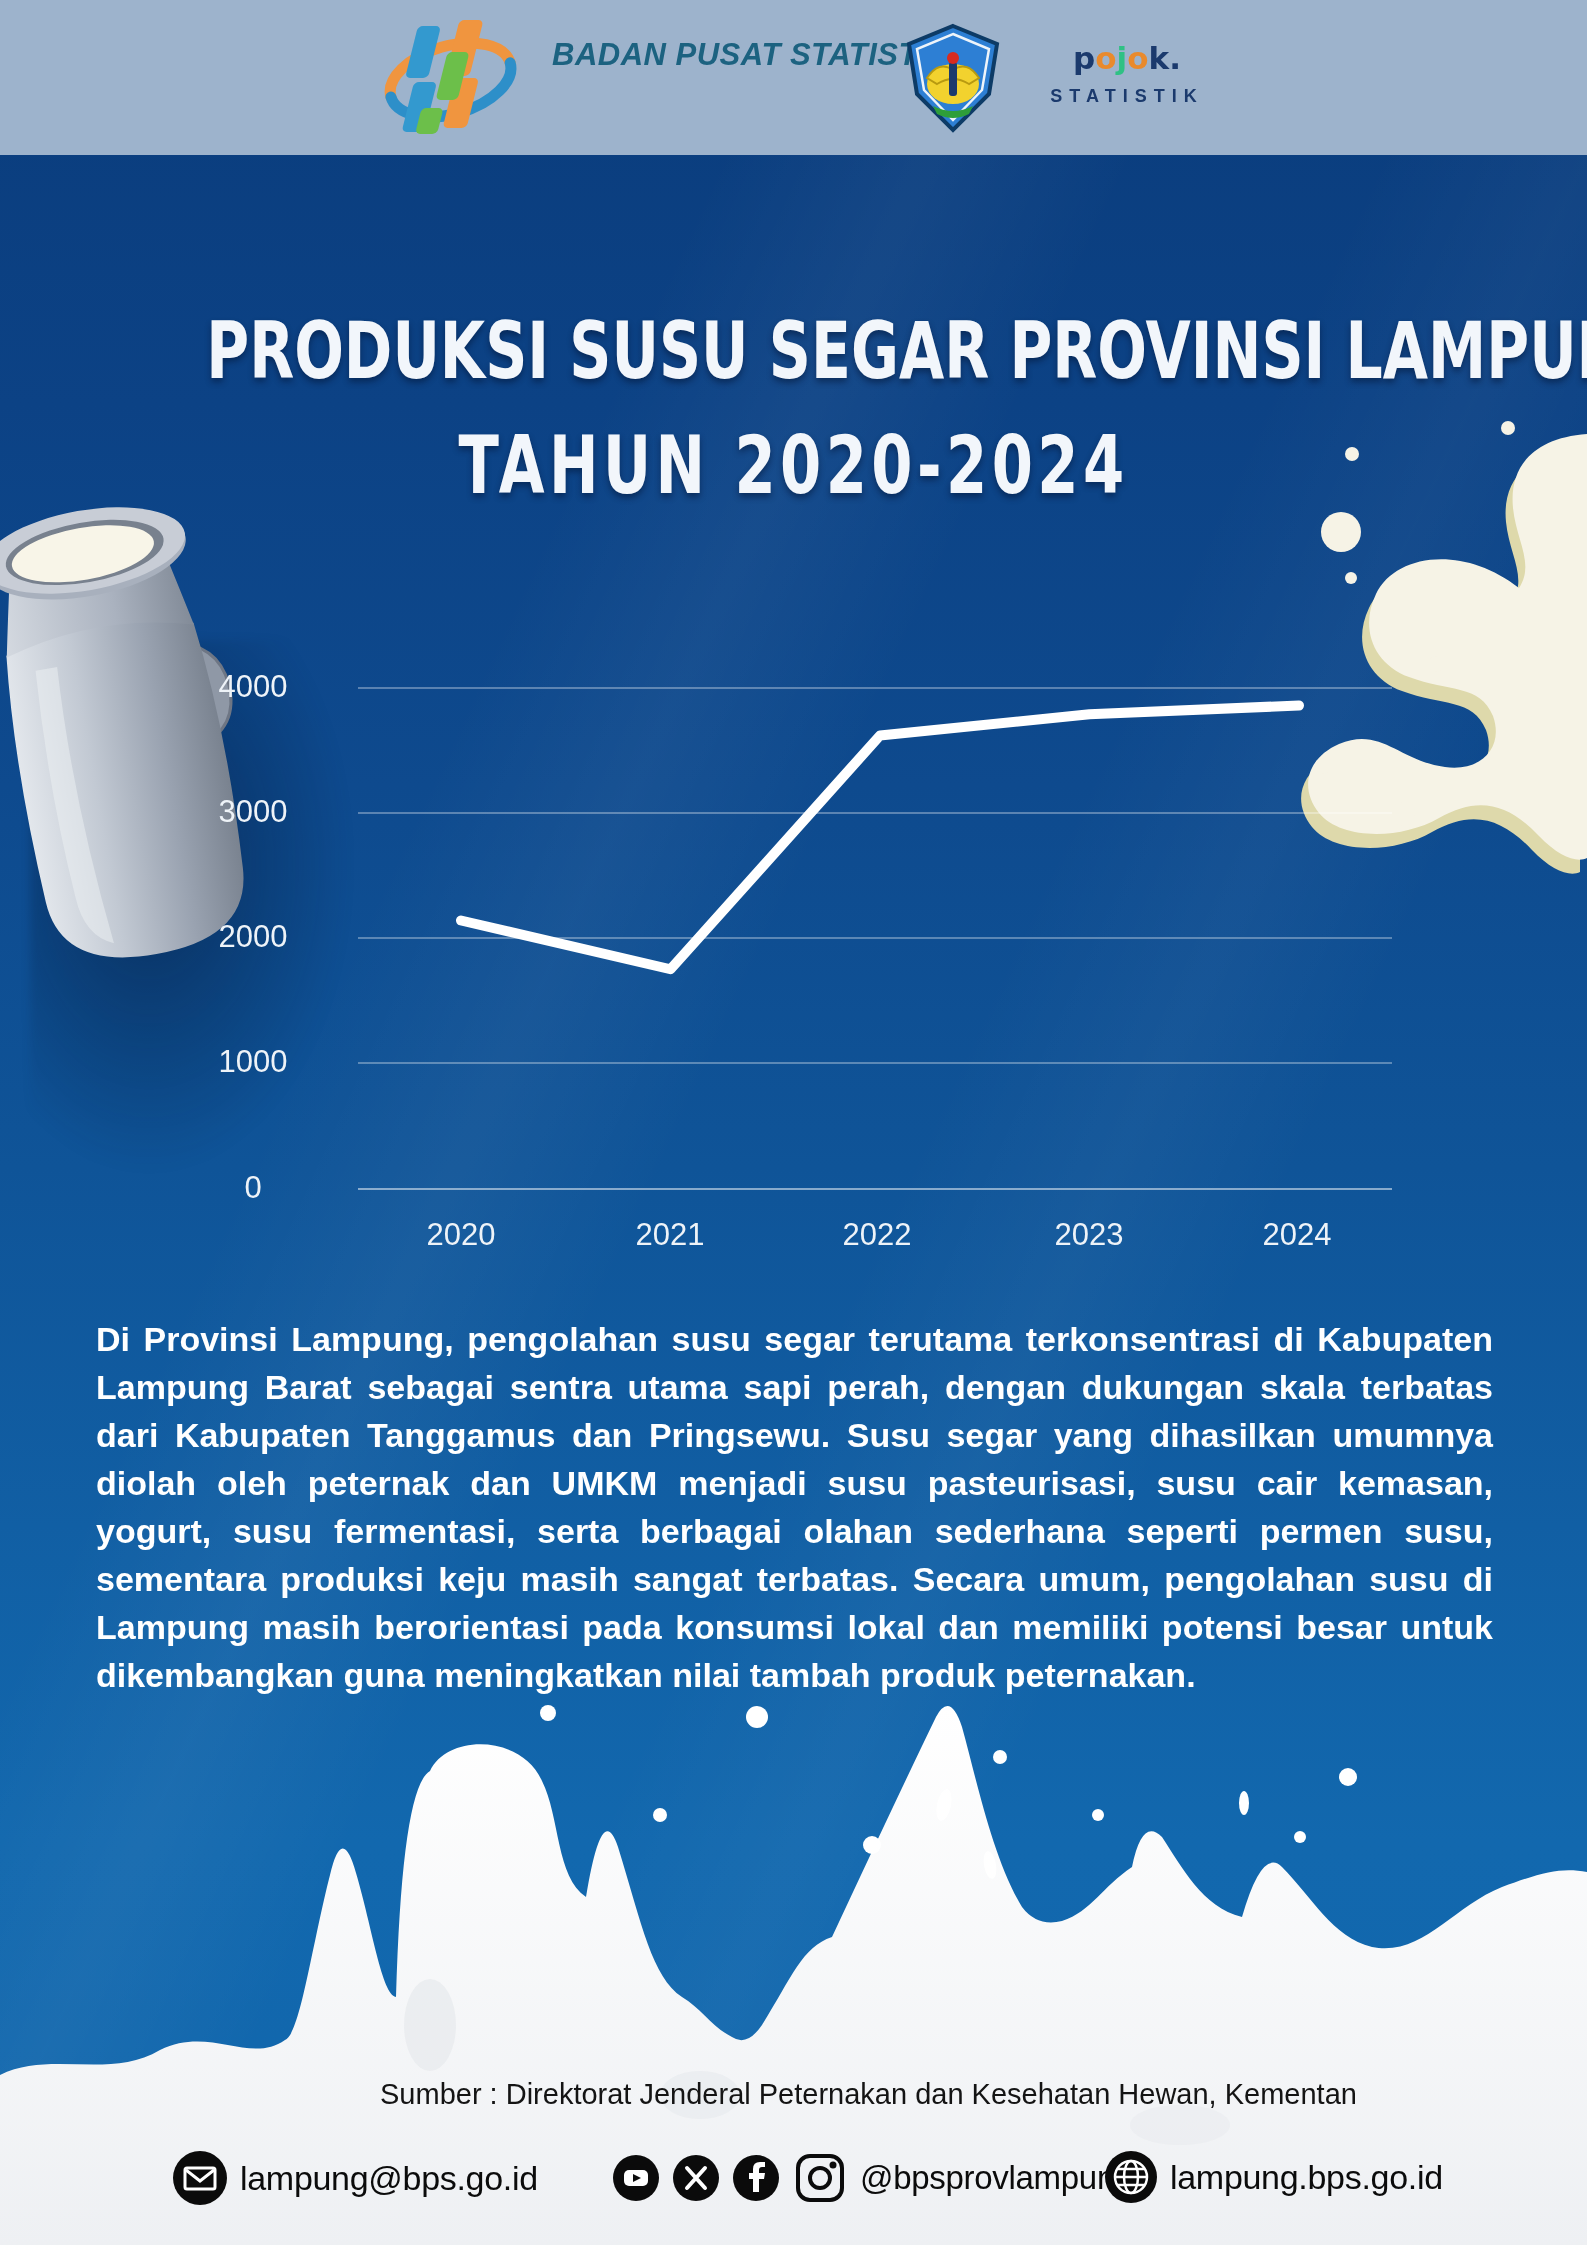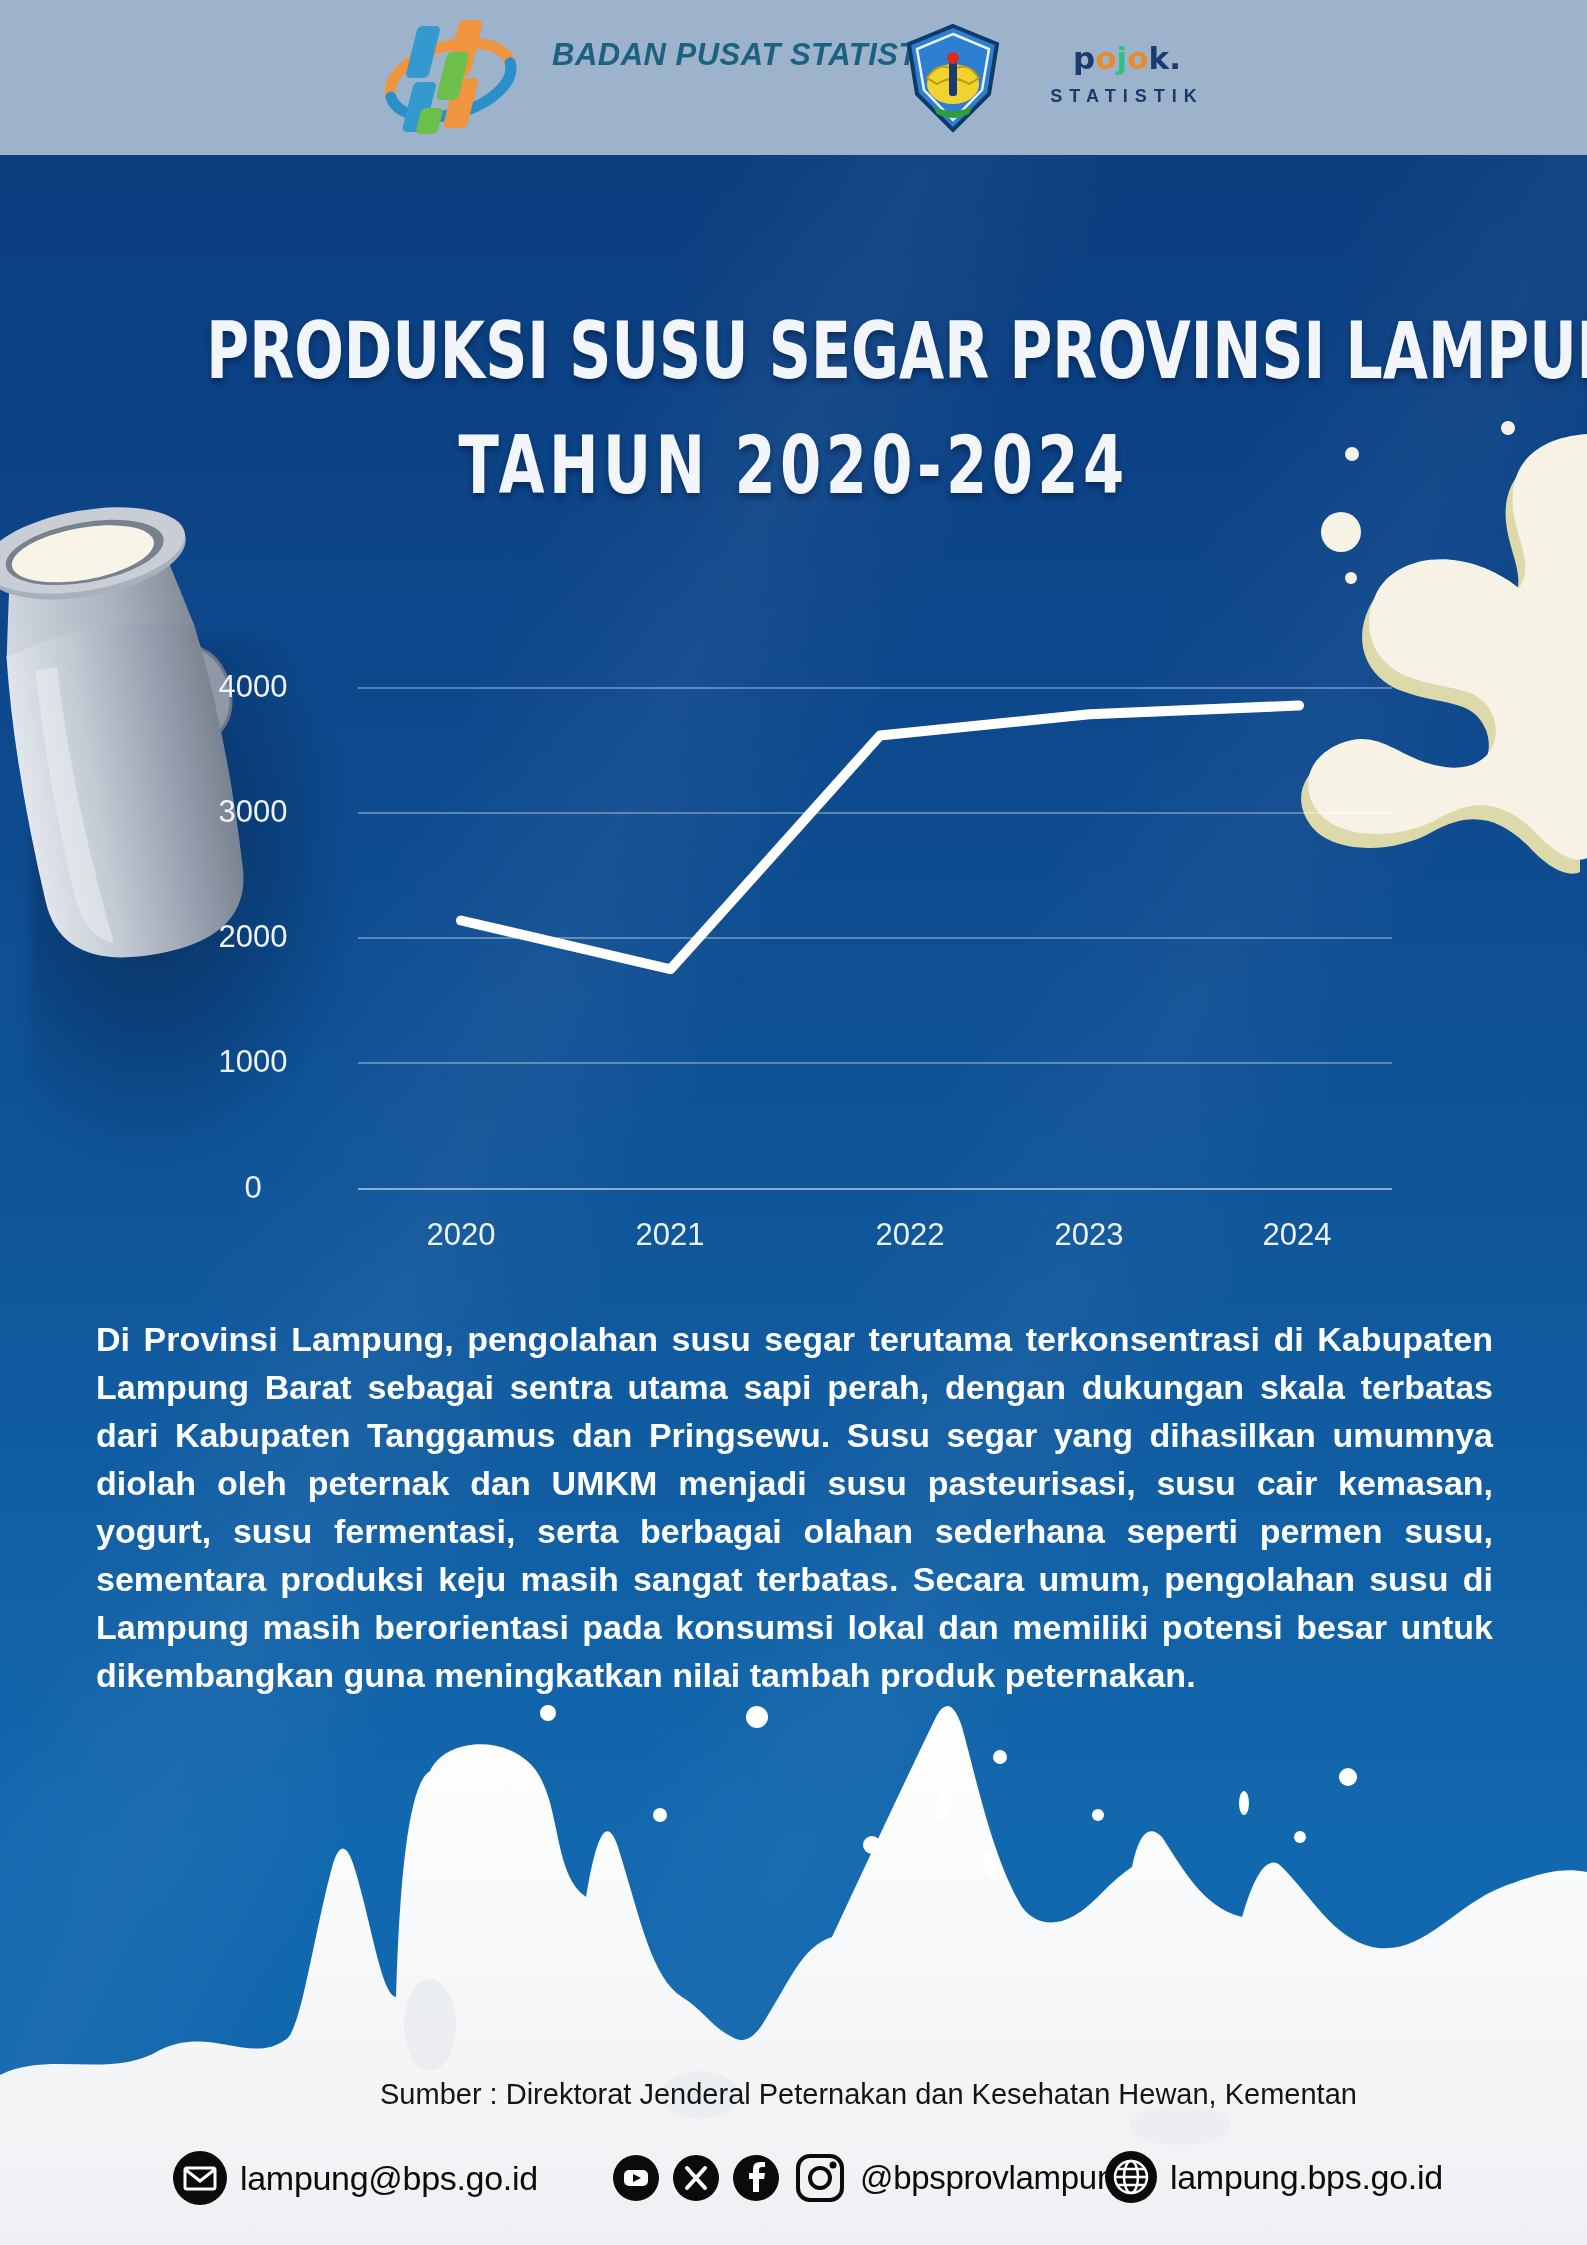--- a/index.html
+++ b/index.html
@@ -163,21 +163,21 @@
 <div class="gridline zero" style="top:1188px"></div>
 
 <div class="ytick" style="top:668px">4000</div>
 <div class="ytick" style="top:793px">3000</div>
 <div class="ytick" style="top:918px">2000</div>
 <div class="ytick" style="top:1043px">1000</div>
 <div class="ytick" style="top:1169px">0</div>
 
 <div class="xtick" style="left:391px">2020</div>
 <div class="xtick" style="left:600px">2021</div>
-<div class="xtick" style="left:840px">2022</div>
+<div class="xtick" style="left:807px">2022</div>
 <div class="xtick" style="left:1019px">2023</div>
 <div class="xtick" style="left:1227px">2024</div>
 
 <svg class="line-svg" viewBox="0 0 1587 2245">
   <polyline fill="none" stroke="#ffffff" stroke-width="10" stroke-linecap="round" stroke-linejoin="round" points="461,920.5 670.5,969.25 880,735.5 1089.5,714.25 1299,705.5"></polyline>
 </svg>
 
 <div class="paragraph">Di Provinsi Lampung, pengolahan susu segar terutama terkonsentrasi di Kabupaten Lampung Barat sebagai sentra utama sapi perah, dengan dukungan skala terbatas dari Kabupaten Tanggamus dan Pringsewu. Susu segar yang dihasilkan umumnya diolah oleh peternak dan UMKM menjadi susu pasteurisasi, susu cair kemasan, yogurt, susu fermentasi, serta berbagai olahan sederhana seperti permen susu, sementara produksi keju masih sangat terbatas. Secara umum, pengolahan susu di Lampung masih berorientasi pada konsumsi lokal dan memiliki potensi besar untuk dikembangkan guna meningkatkan nilai tambah produk peternakan.</div>
 
 <svg class="splash-bottom" width="1587" height="550" viewBox="0 0 1587 550" preserveAspectRatio="none">

